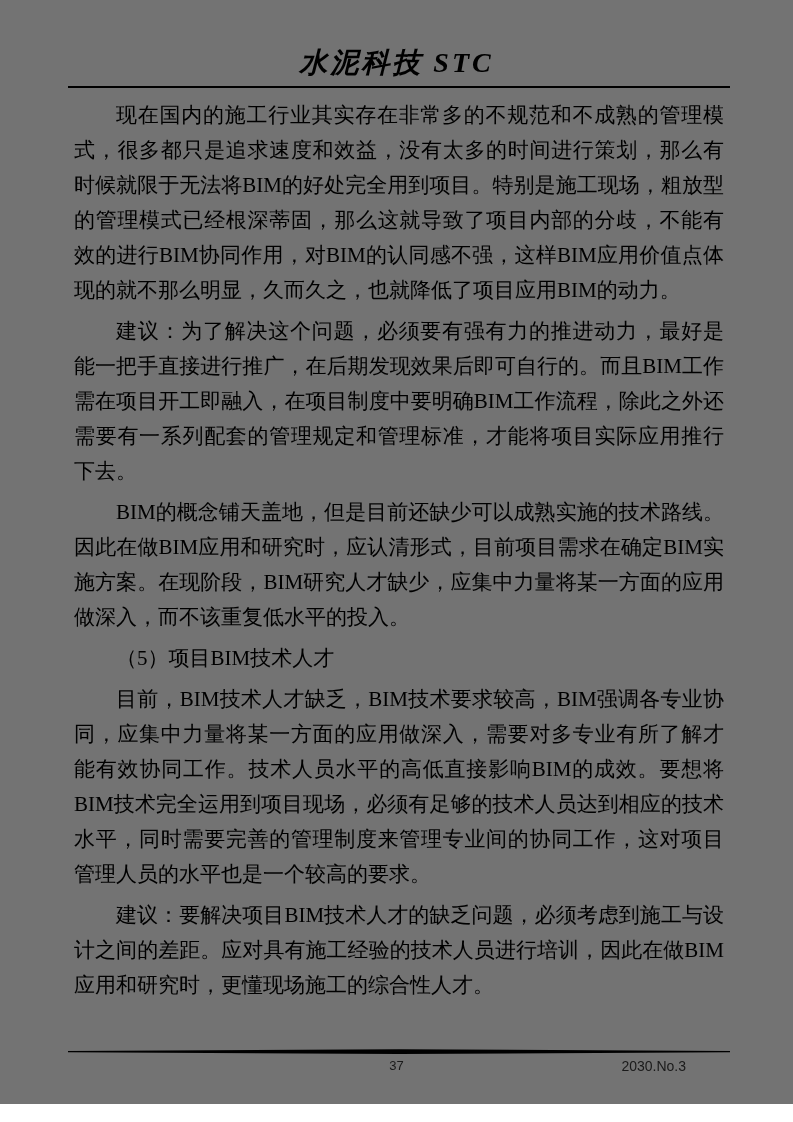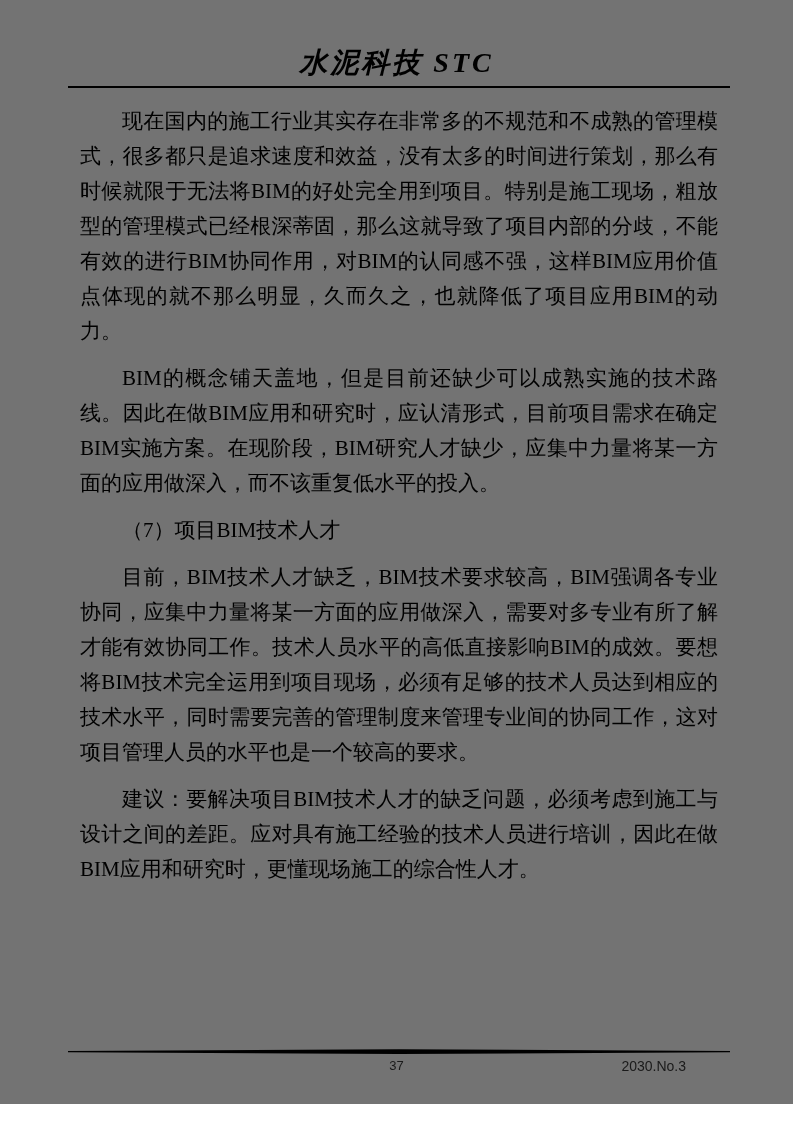--- a/index.html
+++ b/index.html
@@ -40,21 +40,21 @@
     position: absolute;
     top: 92px;
     left: 68px;
     width: 662px;
     font-size: 21px;
     line-height: 35px;
     text-align: justify;
     text-justify: inter-ideograph;
   }
   .content p {
-    margin: 12px;
+    margin: 6px;
     padding: 0;
     text-indent: 2em;
   }
   .footer-rule {
     position: absolute;
     top: 1049px;
     left: 68px;
     width: 662px;
     height: 6px;
   }
@@ -86,22 +86,23 @@
 <body>
 
 <div class="page">
 
   <div class="journal-title">水泥科技 STC</div>
 
   <div class="header-rule"></div>
 
   <div class="content">
     <p>现在国内的施工行业其实存在非常多的不规范和不成熟的管理模式，很多都只是追求速度和效益，没有太多的时间进行策划，那么有时候就限于无法将BIM的好处完全用到项目。特别是施工现场，粗放型的管理模式已经根深蒂固，那么这就导致了项目内部的分歧，不能有效的进行BIM协同作用，对BIM的认同感不强，这样BIM应用价值点体现的就不那么明显，久而久之，也就降低了项目应用BIM的动力。</p>
+    <p>建议：为了解决这个问题，必须要有强有力的推进动力，最好是能一把手直接进行推广，在后期发现效果后即可自行的。而且BIM工作需在项目开工即融入，在项目制度中要明确BIM工作流程，除此之外还需要有一系列配套的管理规定和管理标准，才能将项目实际应用推行下去。</p>
     <p>BIM的概念铺天盖地，但是目前还缺少可以成熟实施的技术路线。因此在做BIM应用和研究时，应认清形式，目前项目需求在确定BIM实施方案。在现阶段，BIM研究人才缺少，应集中力量将某一方面的应用做深入，而不该重复低水平的投入。</p>
-    <p>（7）项目BIM技术人才</p>
+    <p>（5）项目BIM技术人才</p>
     <p>目前，BIM技术人才缺乏，BIM技术要求较高，BIM强调各专业协同，应集中力量将某一方面的应用做深入，需要对多专业有所了解才能有效协同工作。技术人员水平的高低直接影响BIM的成效。要想将BIM技术完全运用到项目现场，必须有足够的技术人员达到相应的技术水平，同时需要完善的管理制度来管理专业间的协同工作，这对项目管理人员的水平也是一个较高的要求。</p>
     <p>建议：要解决项目BIM技术人才的缺乏问题，必须考虑到施工与设计之间的差距。应对具有施工经验的技术人员进行培训，因此在做BIM应用和研究时，更懂现场施工的综合性人才。</p>
   </div>
 
   <div class="footer-rule">
     <svg viewBox="0 0 662 6" preserveAspectRatio="none" aria-hidden="true">
       <polygon points="0,2 331,0.2 662,2 662,3.3 331,5 0,3.3" fill="#000000"></polygon>
     </svg>
   </div>
 

